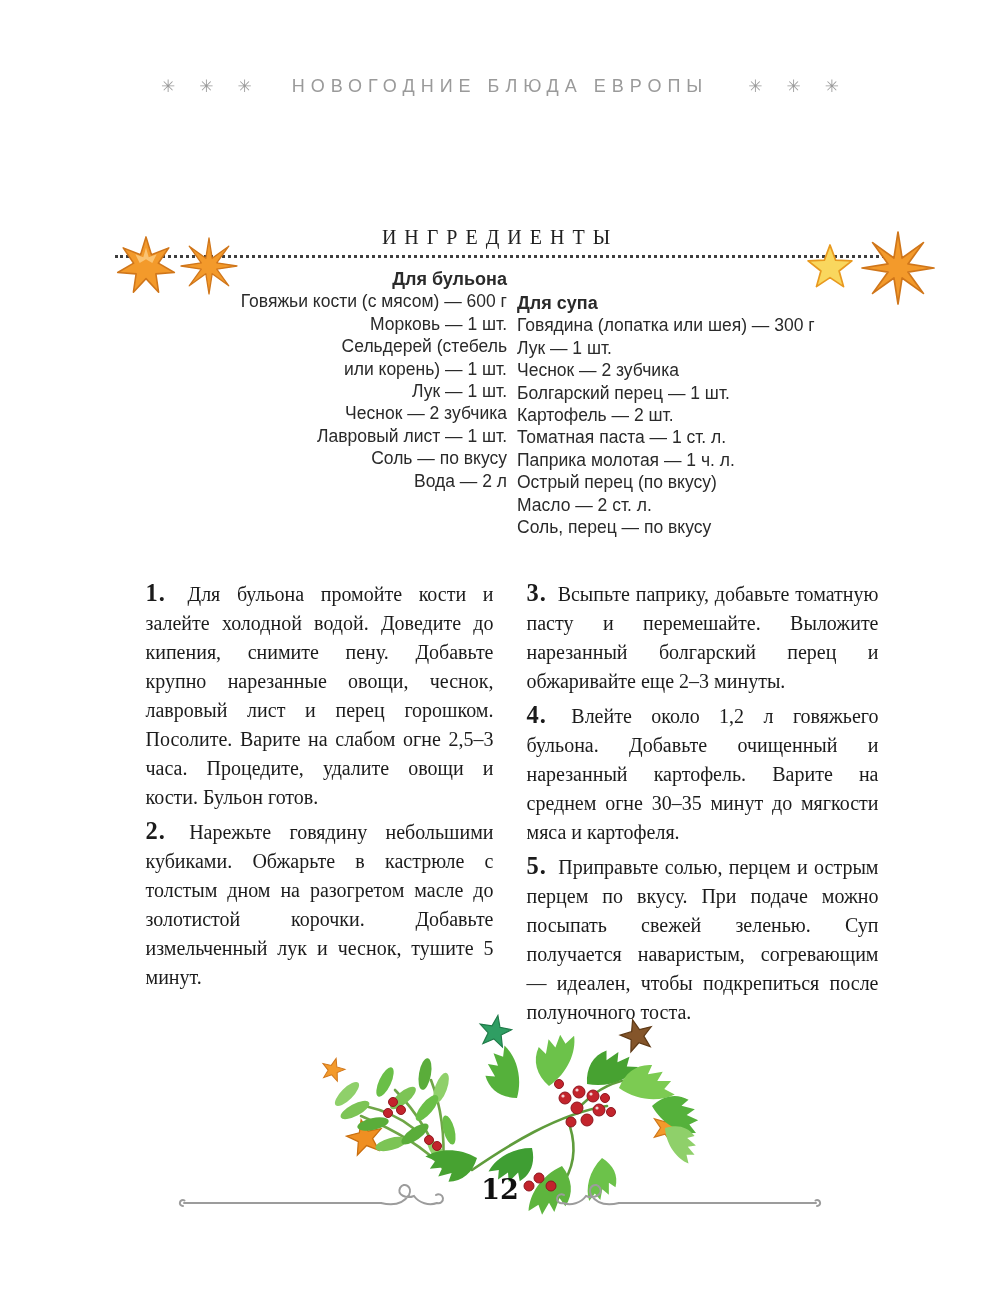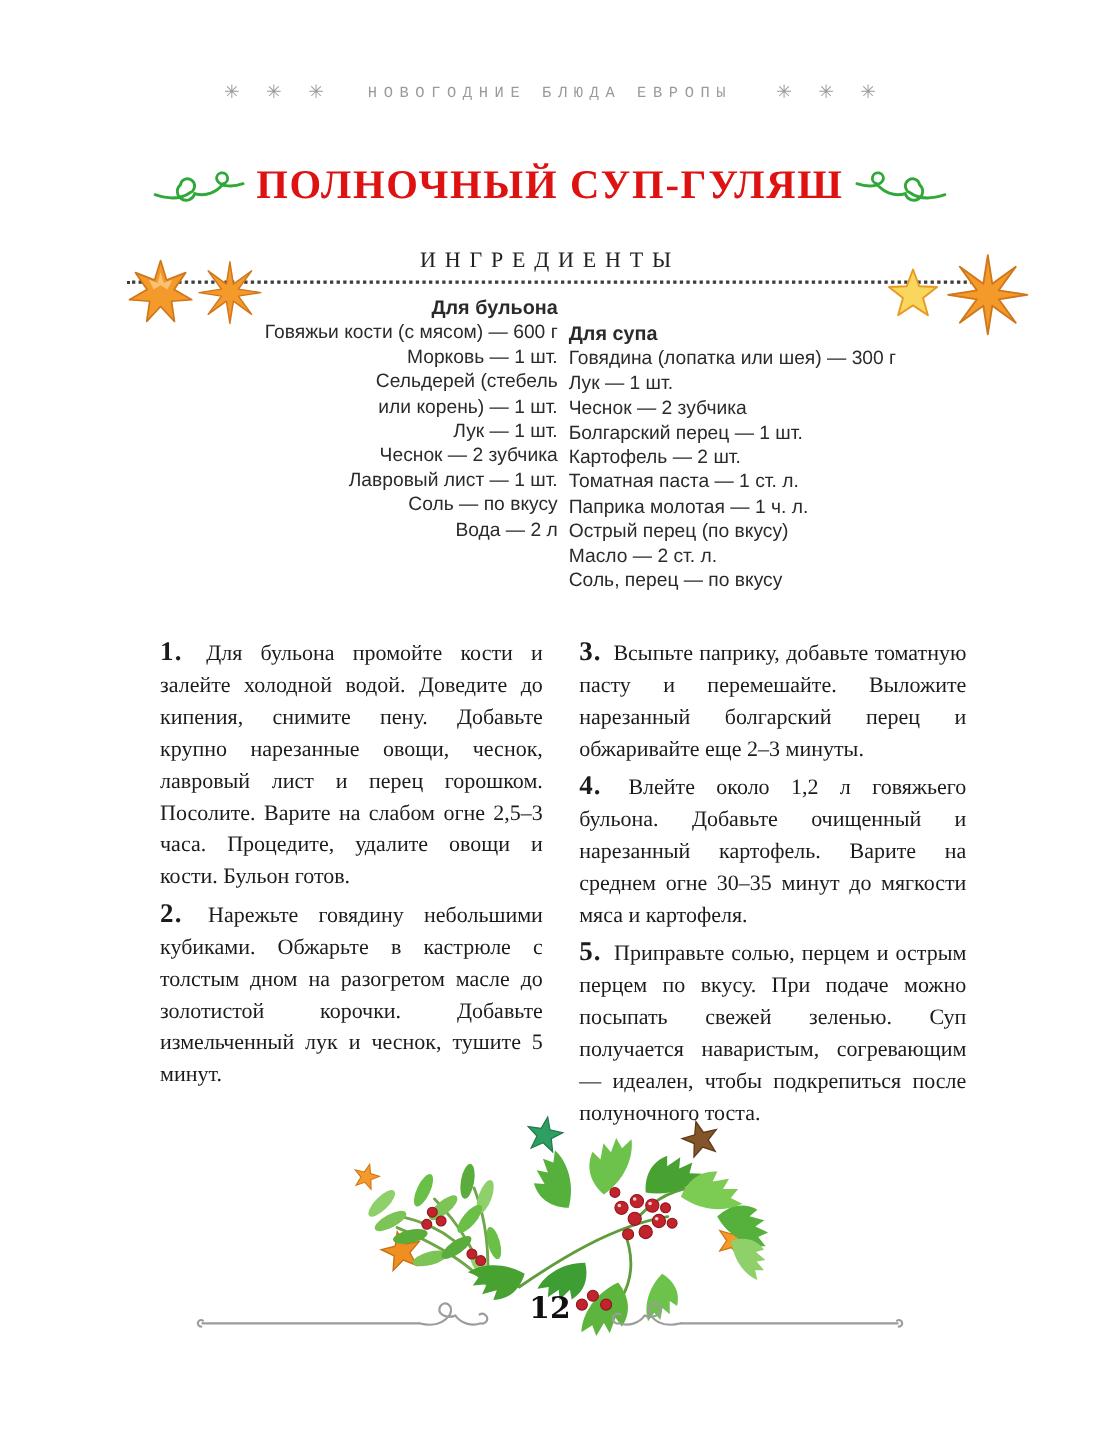--- a/index.html
+++ b/index.html
@@ -3,21 +3,21 @@
 <meta charset="utf-8">
 <style>
   html,body{margin:0;padding:0;background:#ffffff;}
   .page{
     position:relative;width:1000px;height:1316px;background:#fff;overflow:hidden;
     font-family:"Liberation Serif",serif;color:var(--body_text,#1b1b1b);
   }
   
   .running-head{position:absolute;top:76px;left:0;right:0;display:flex;justify-content:center;align-items:center;gap:40px;color:var(--running_head_gray,#9a9a9a);}
   .rh-stars{display:flex;gap:24px;font-family:"DejaVu Sans",sans-serif;font-size:17px;line-height:1;}
-  .rh-text{font-size:14px;letter-spacing:6px;font-family:Liberation Mono, monospace;white-space:nowrap;}
+  .rh-text{font-size:18px;letter-spacing:6px;font-family:Liberation Sans, sans-serif;white-space:nowrap;}
   
   .title-row{position:absolute;top:146px;left:0;right:0;display:flex;justify-content:center;align-items:center;gap:8px;}
   .title{margin:0;font-size:37px;font-weight:700;letter-spacing:1.5px;color:var(--title_red,#dd1111);white-space:nowrap;}
   .flourish{width:86px;height:44px;stroke:var(--flourish_green,#2ea838);fill:none;stroke-width:2.6;stroke-linecap:round;overflow:visible;}
   .flourish.right{transform:scaleX(-1);}
   
   .ing-heading{position:absolute;top:226px;left:0;right:0;text-align:center;font-size:20px;letter-spacing:8px;color:#212121;}
   .dotted-row{position:absolute;top:240px;left:0;right:0;height:64px;}
   .dots{position:absolute;top:15px;left:115px;width:770px;border-top:3px dotted var(--dot_color,#3e3e3e);}
   .star-svg{position:absolute;overflow:visible;}
@@ -62,29 +62,20 @@
       <span>✳</span>
     </span>
     <span class="rh-text">НОВОГОДНИЕ БЛЮДА ЕВРОПЫ</span>
     <span class="rh-stars">
       <span>✳</span>
       <span>✳</span>
       <span>✳</span>
     </span>
   </div>
 
-  <div class="title-row">
-    <svg class="flourish" viewBox="0 0 86 44">
-      <path d="M2,31 C14,35 26,35 34,29 a6.5,6.5 0 1,0 -9,-7 a8,8 0 1,0 13,8 C48,33 58,29 64,21 a5,5 0 1,0 -6,-4 C60,23 70,25 82,21"></path>
-    </svg>
-    <h1 class="title">ПОЛНОЧНЫЙ СУП-ГУЛЯШ</h1>
-    <svg class="flourish right" viewBox="0 0 86 44">
-      <path d="M2,31 C14,35 26,35 34,29 a6.5,6.5 0 1,0 -9,-7 a8,8 0 1,0 13,8 C48,33 58,29 64,21 a5,5 0 1,0 -6,-4 C60,23 70,25 82,21"></path>
-    </svg>
-  </div>
 
   <div class="ing-heading">ИНГРЕДИЕНТЫ</div>
 
   <div class="dotted-row">
     <div class="dots"></div>
     <svg class="star-svg star-a" viewBox="0 0 66 66">
       <polygon points="33,3 38.6,21.3 56.5,14.3 45.7,30.1 62.2,39.7 43.2,41.1 46,60 33,46 20,60 22.8,41.1 3.8,39.7 20.3,30.1 9.5,14.3 27.4,21.3" style="fill:var(--star_orange);stroke:#d0761a;stroke-width:1.6;stroke-linejoin:round;"></polygon>
       <polygon points="33,14 35.8,24 44,21 39.5,30 33,26 26.5,30 22,21 30.2,24" style="fill:#fcd08b;opacity:.75;"></polygon>
     </svg>
     <svg class="star-svg star-b" viewBox="0 0 60 60">

